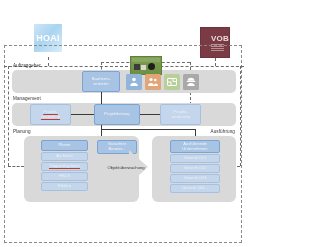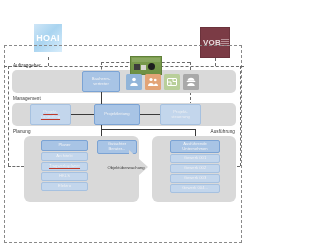--- a/index.html
+++ b/index.html
@@ -101,22 +101,22 @@
     left:34px;top:24px;width:28px;height:28px;
     background:linear-gradient(135deg,#cfe6f7 0%,#a9d4f0 45%,#d8edfb 100%);
     color:#ffffff;font-size:9px;letter-spacing:.3px;
   }
   .logo-vob{
     left:200px;top:27px;width:30px;height:31px;
     background:#7b3b45;color:#e9dcdd;font-size:8px;letter-spacing:.2px;
     border:1px solid #6b333c;
   }
   .logo-vob .vob-inner{
-    display:flex;align-items:flex-start;
-    padding-left:2px;width:100%;
+    display:flex;flex-direction:column;align-items:flex-start;
+    padding-left:10px;width:100%;
   }
   .logo-vob .vob-lines{
     width:70%;height:7px;margin-top:1px;
     background:repeating-linear-gradient(#b89096 0 0.6px,transparent 0.6px 2px);
   }
 
   
   .photo-green{
     position:absolute;left:130px;top:56px;width:30px;height:17px;
     background:linear-gradient(#7d9e4e,#6d9044);

